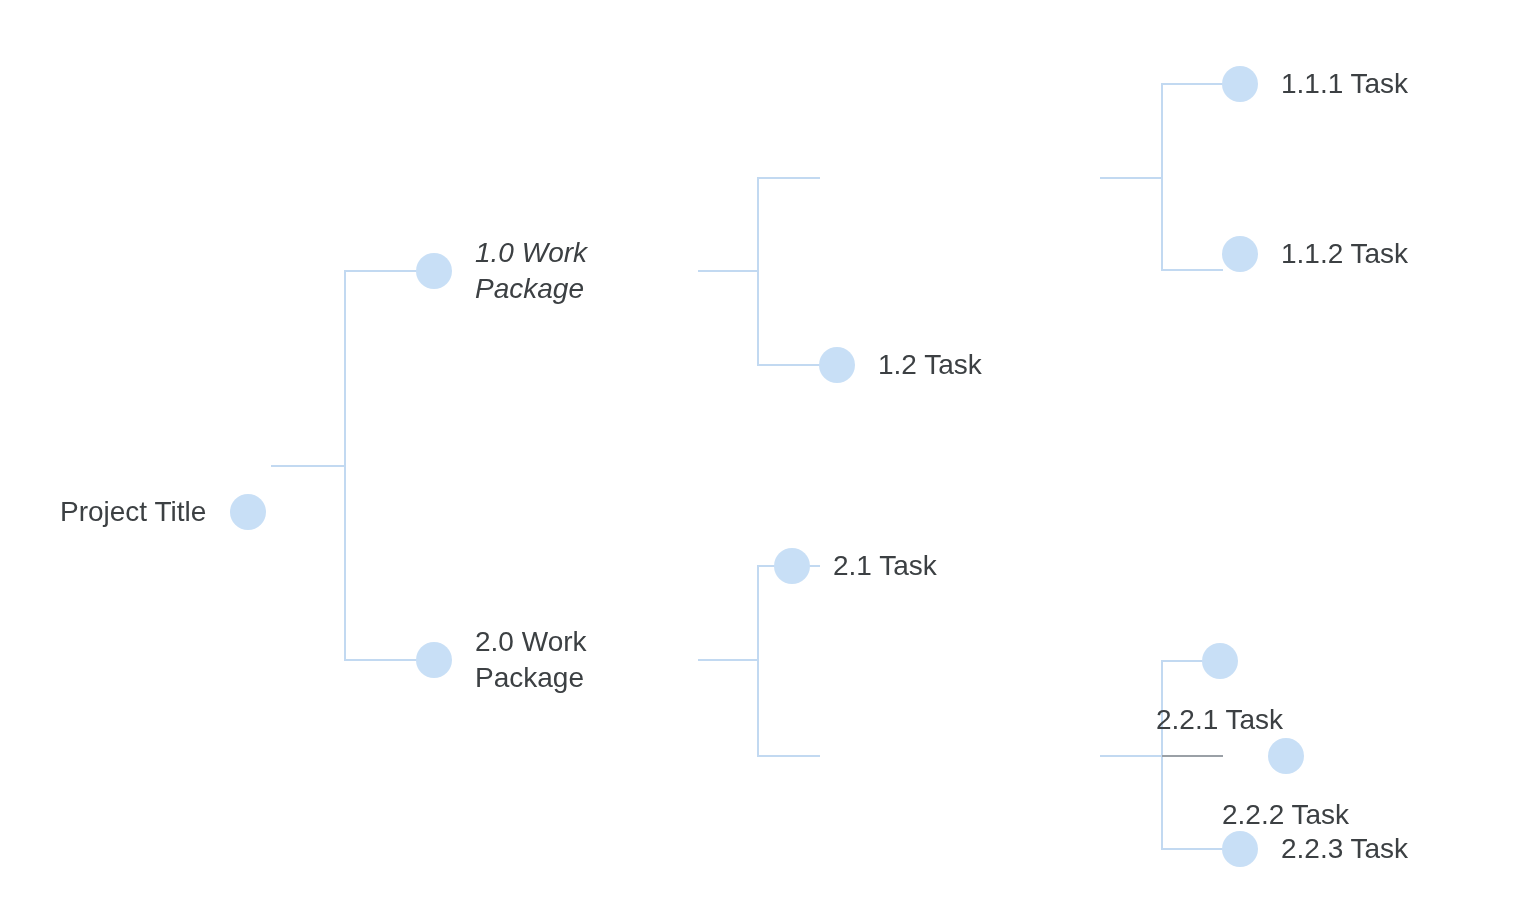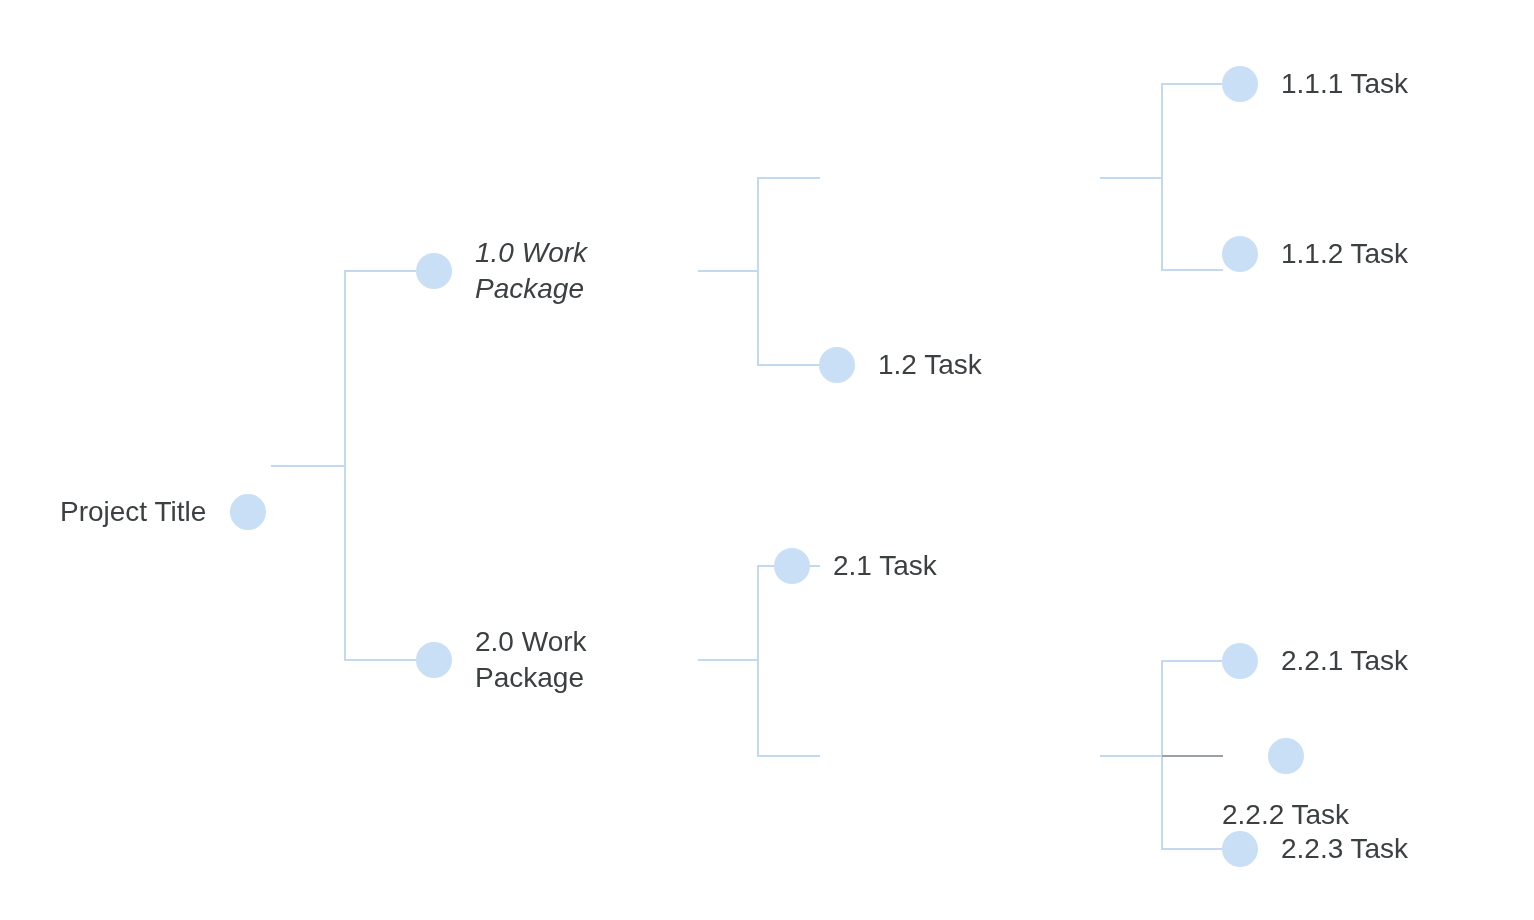--- a/index.html
+++ b/index.html
@@ -106,21 +106,21 @@
   <div class="node" style="left:1222px; top:66px;">
     <span class="dot"></span>
     <span class="lbl">1.1.1 Task</span>
   </div>
 
   <div class="node" style="left:1222px; top:236px;">
     <span class="dot"></span>
     <span class="lbl">1.1.2 Task</span>
   </div>
 
-  <div class="node" style="left:1222px; top:643px;">
+  <div class="node" style="left:1156px; top:643px;flex-direction:column;">
     <span class="dot"></span>
     <span class="lbl">2.2.1 Task</span>
   </div>
 
   <div class="node" style="left:1222px; top:738px;flex-direction:column;">
     <span class="dot"></span>
     <span class="lbl">2.2.2 Task</span>
   </div>
 
   <div class="node" style="left:1222px; top:831px;">

